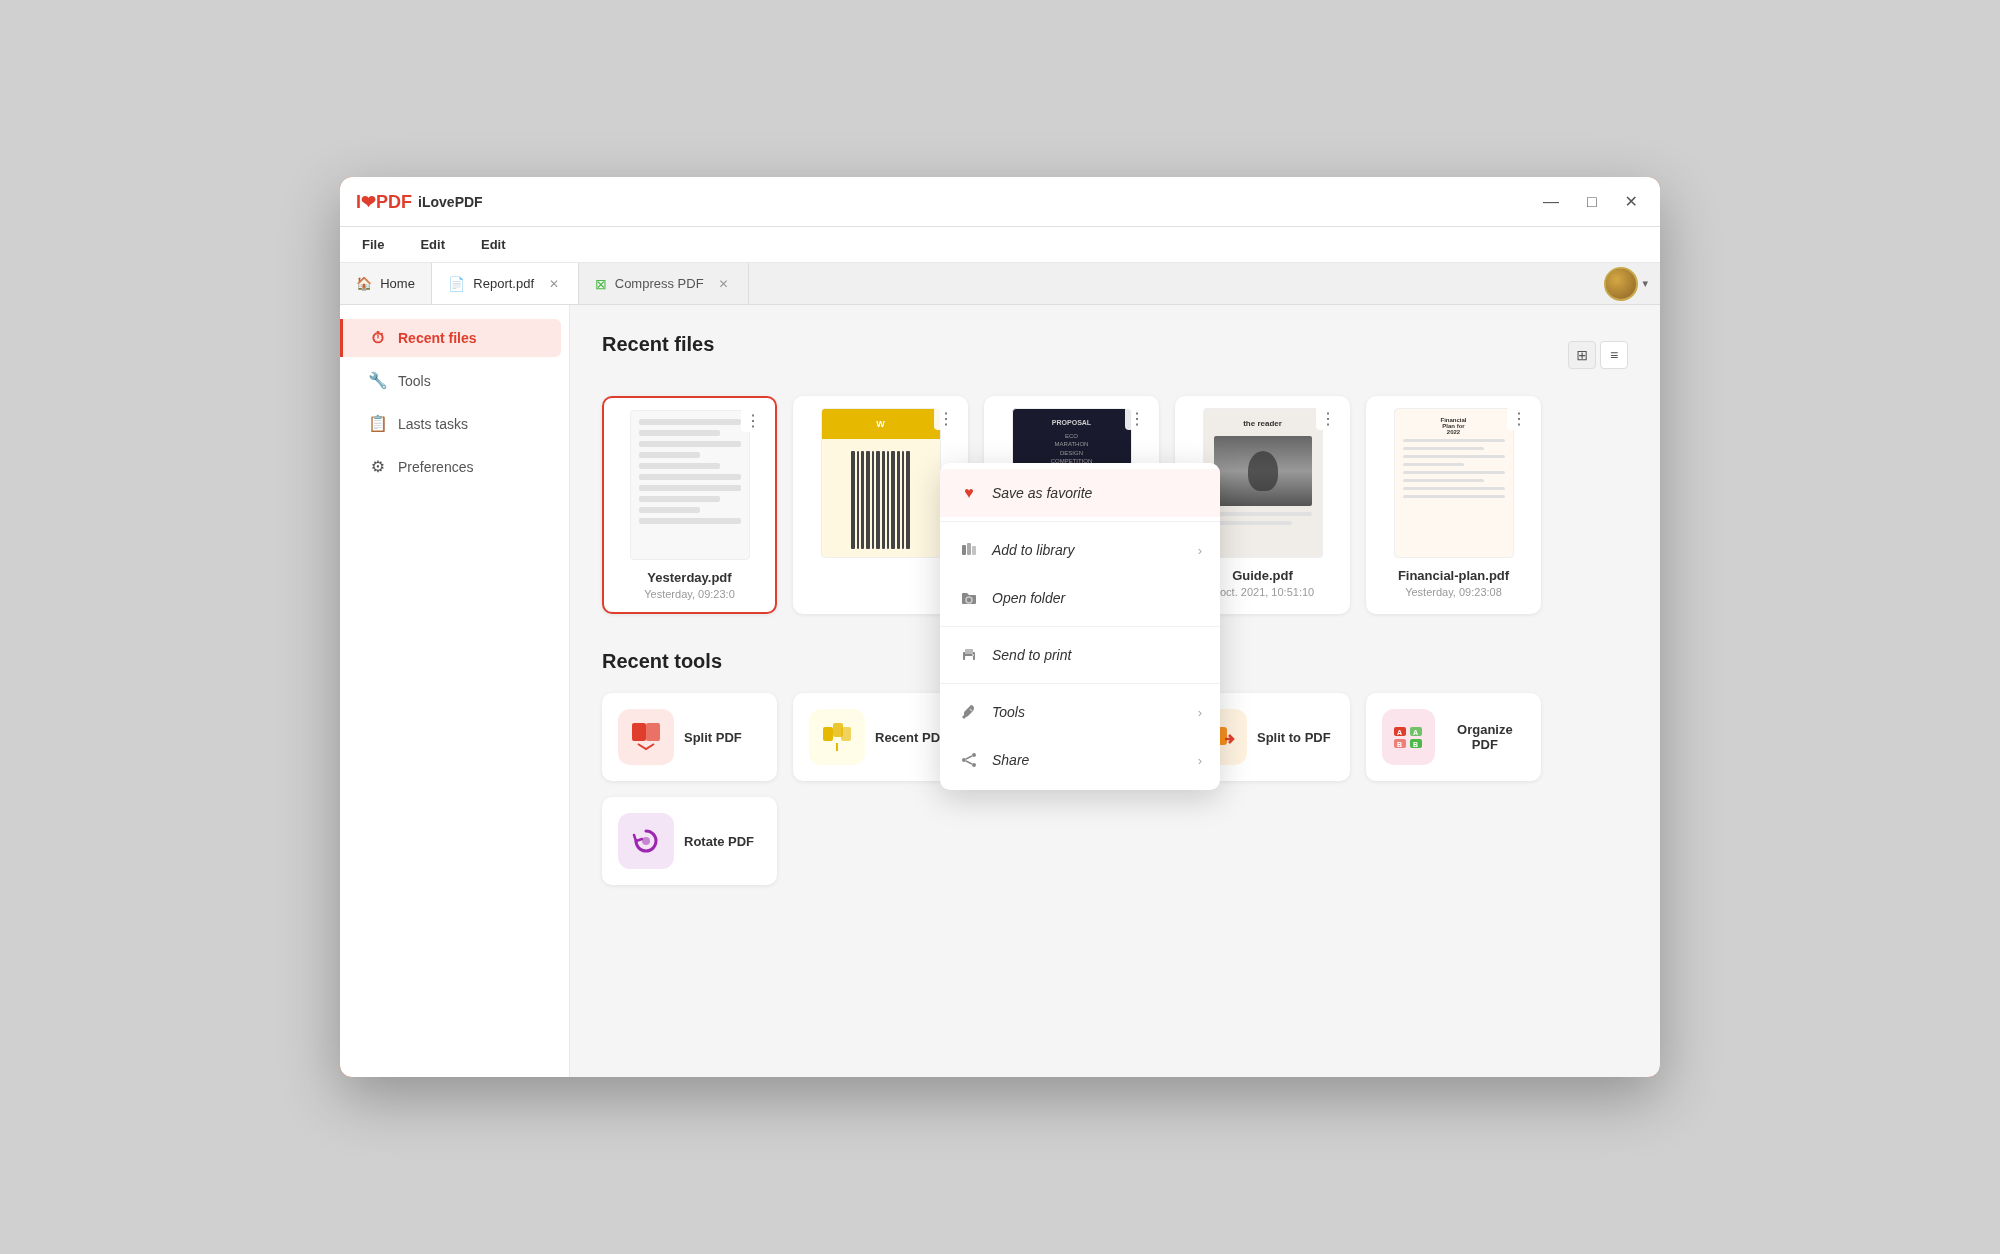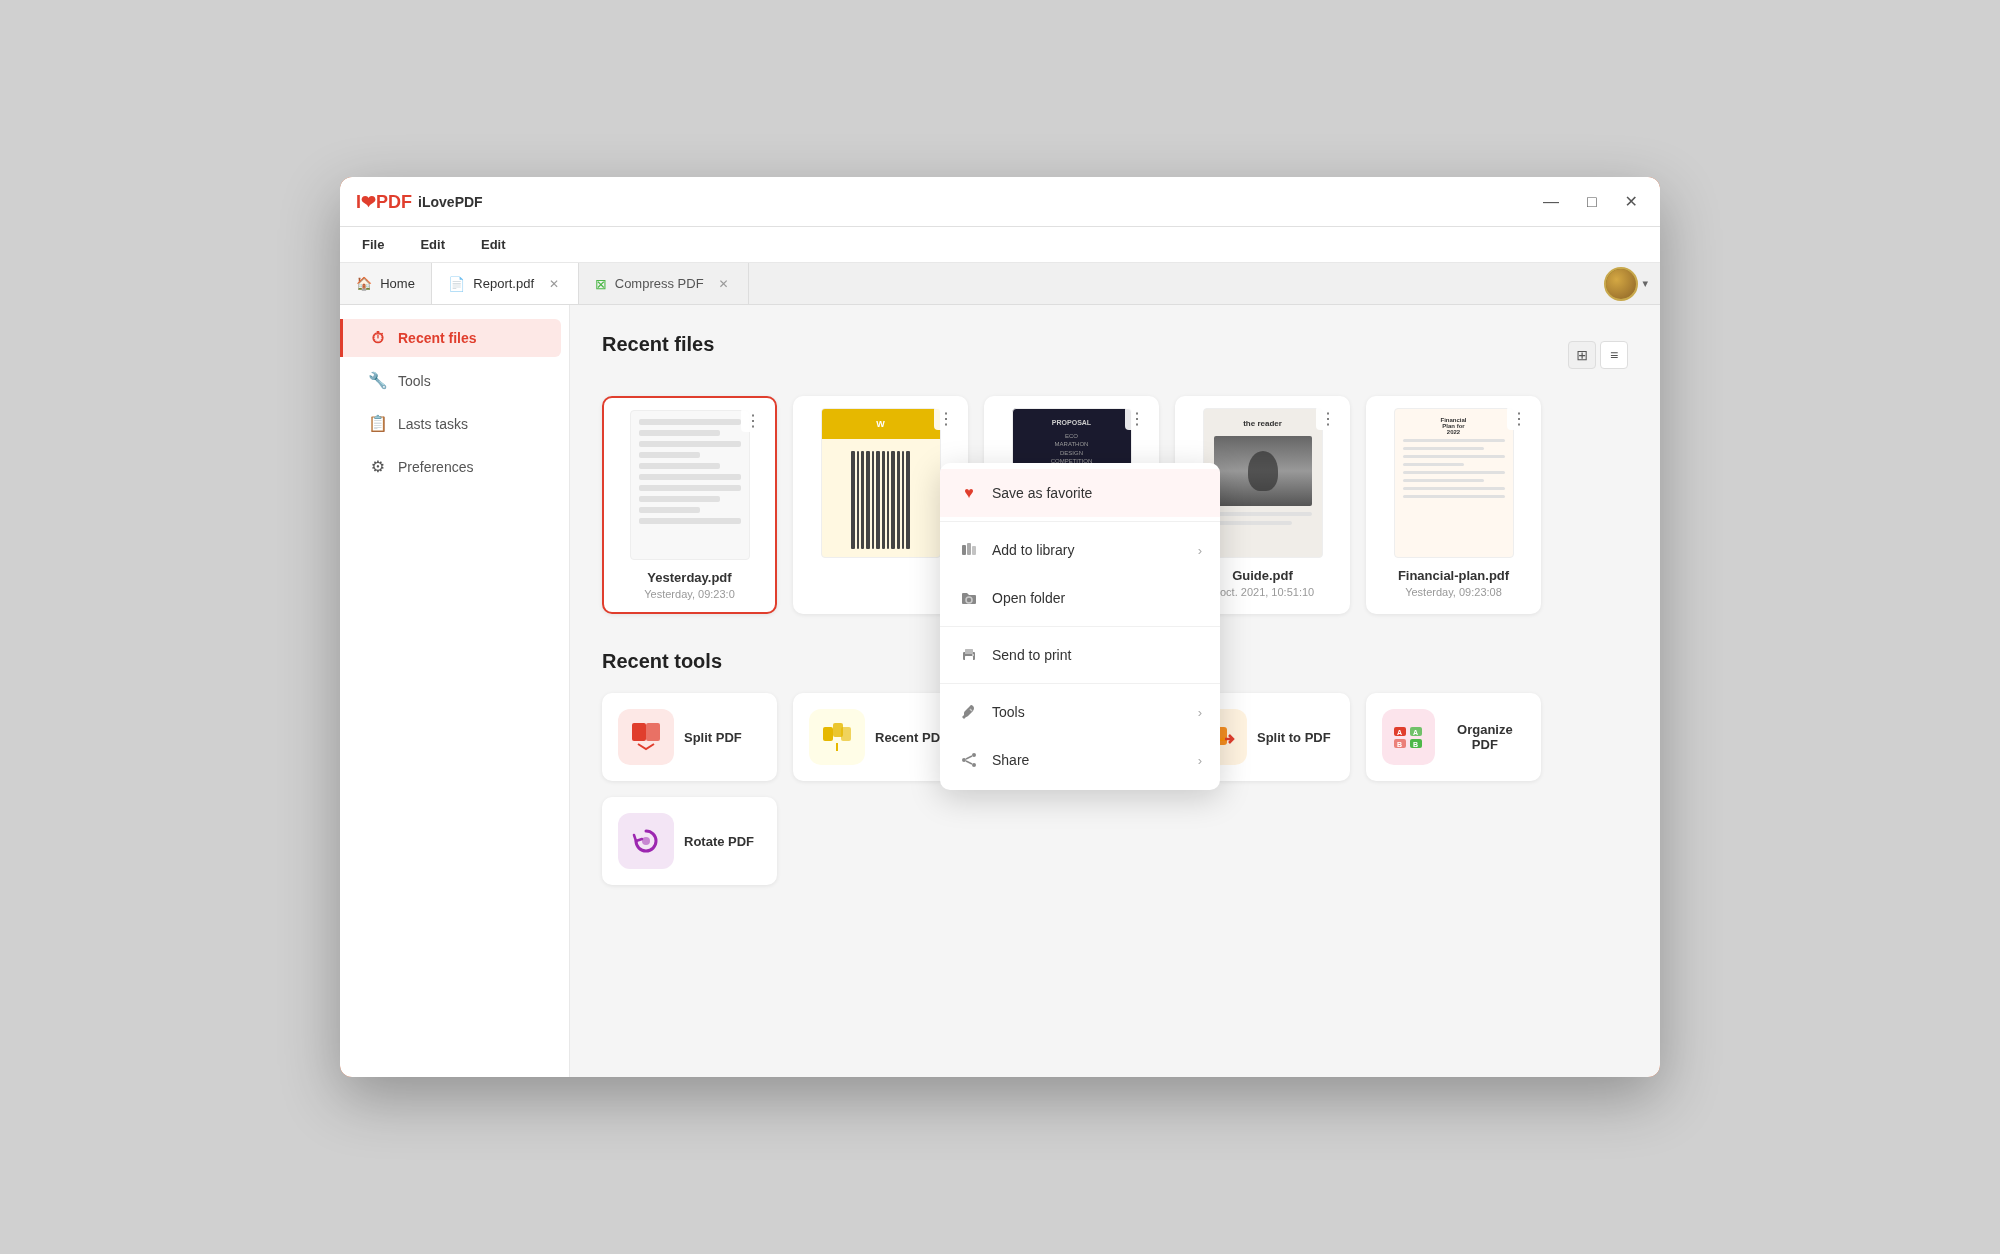--- a/index.html
+++ b/index.html
@@ -377,21 +377,21 @@
       width: 22px;
       height: 22px;
       display: flex;
       align-items: center;
       justify-content: center;
       font-size: 16px;
       color: #888;
       flex-shrink: 0;
     }
     .ctx-icon.heart { color: #e03e2d; }
-    .ctx-label { flex: 1; }
+    .ctx-label { flex: 1; font-style: italic; }
     .ctx-arrow { color: #aaa; font-size: 13px; }
     .ctx-divider { height: 1px; background: #f0f0f0; margin: 4px 0; }
     
     .split-icon { background: #fde8e6; }
     .merge-icon { background: #fffde7; }
     .compress-icon { background: #e8f5e9; }
     .img2pdf-icon { background: #fff3e0; }
     .organize-icon { background: #fce4ec; }
     .rotate-icon { background: #f3e5f5; }
     

